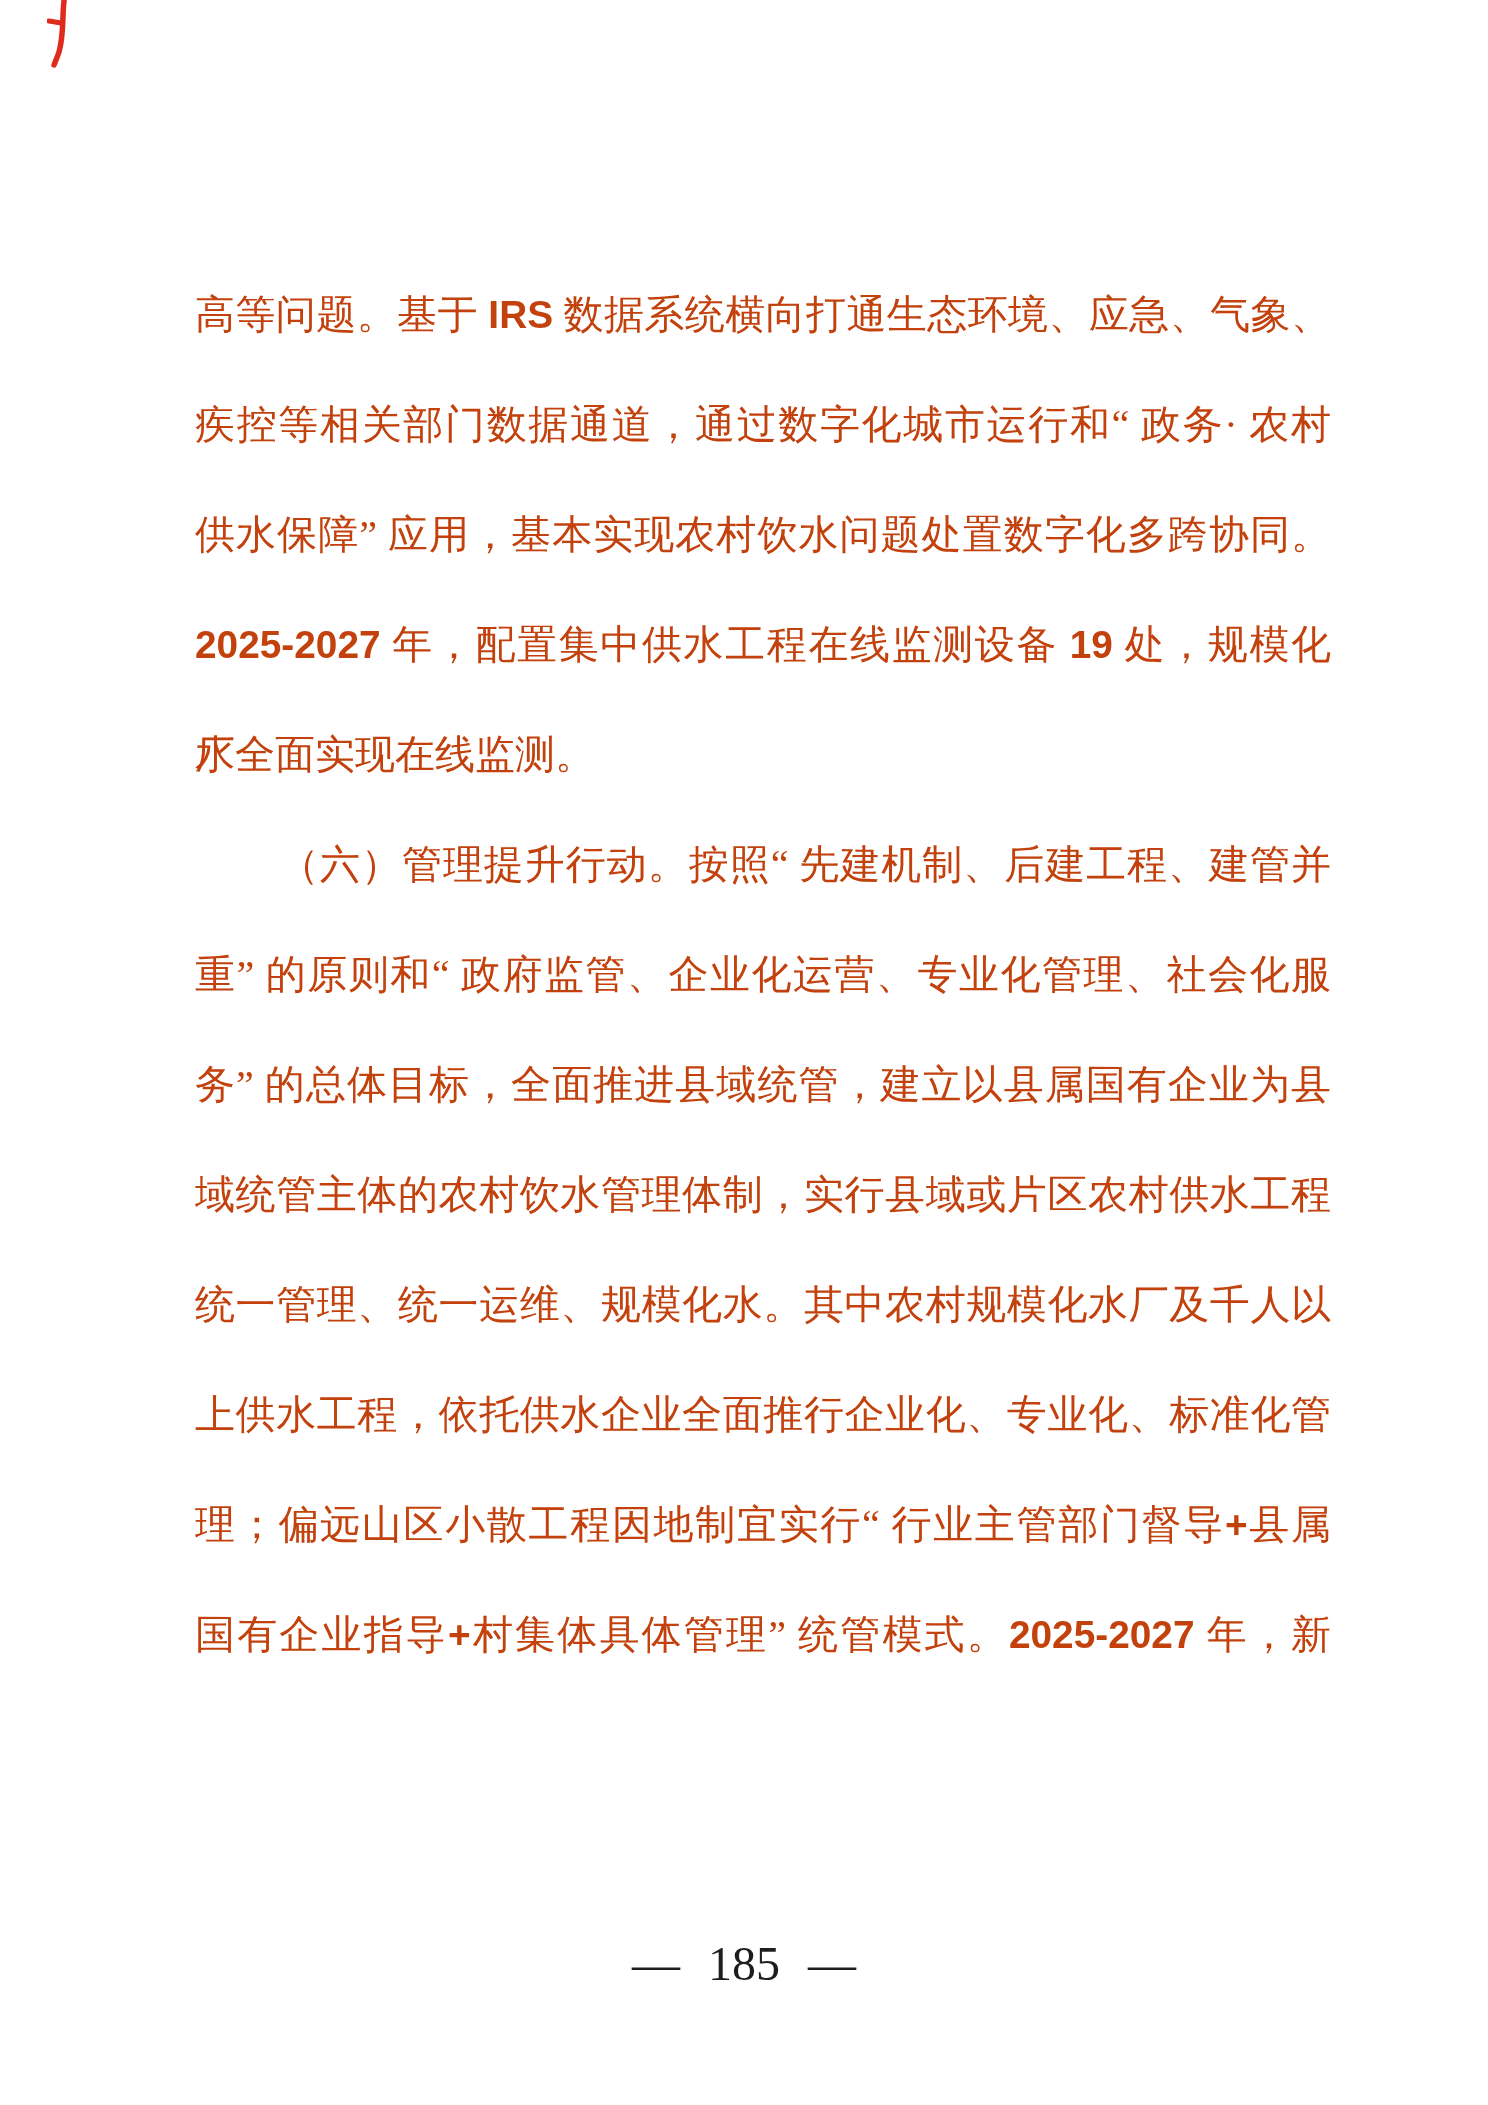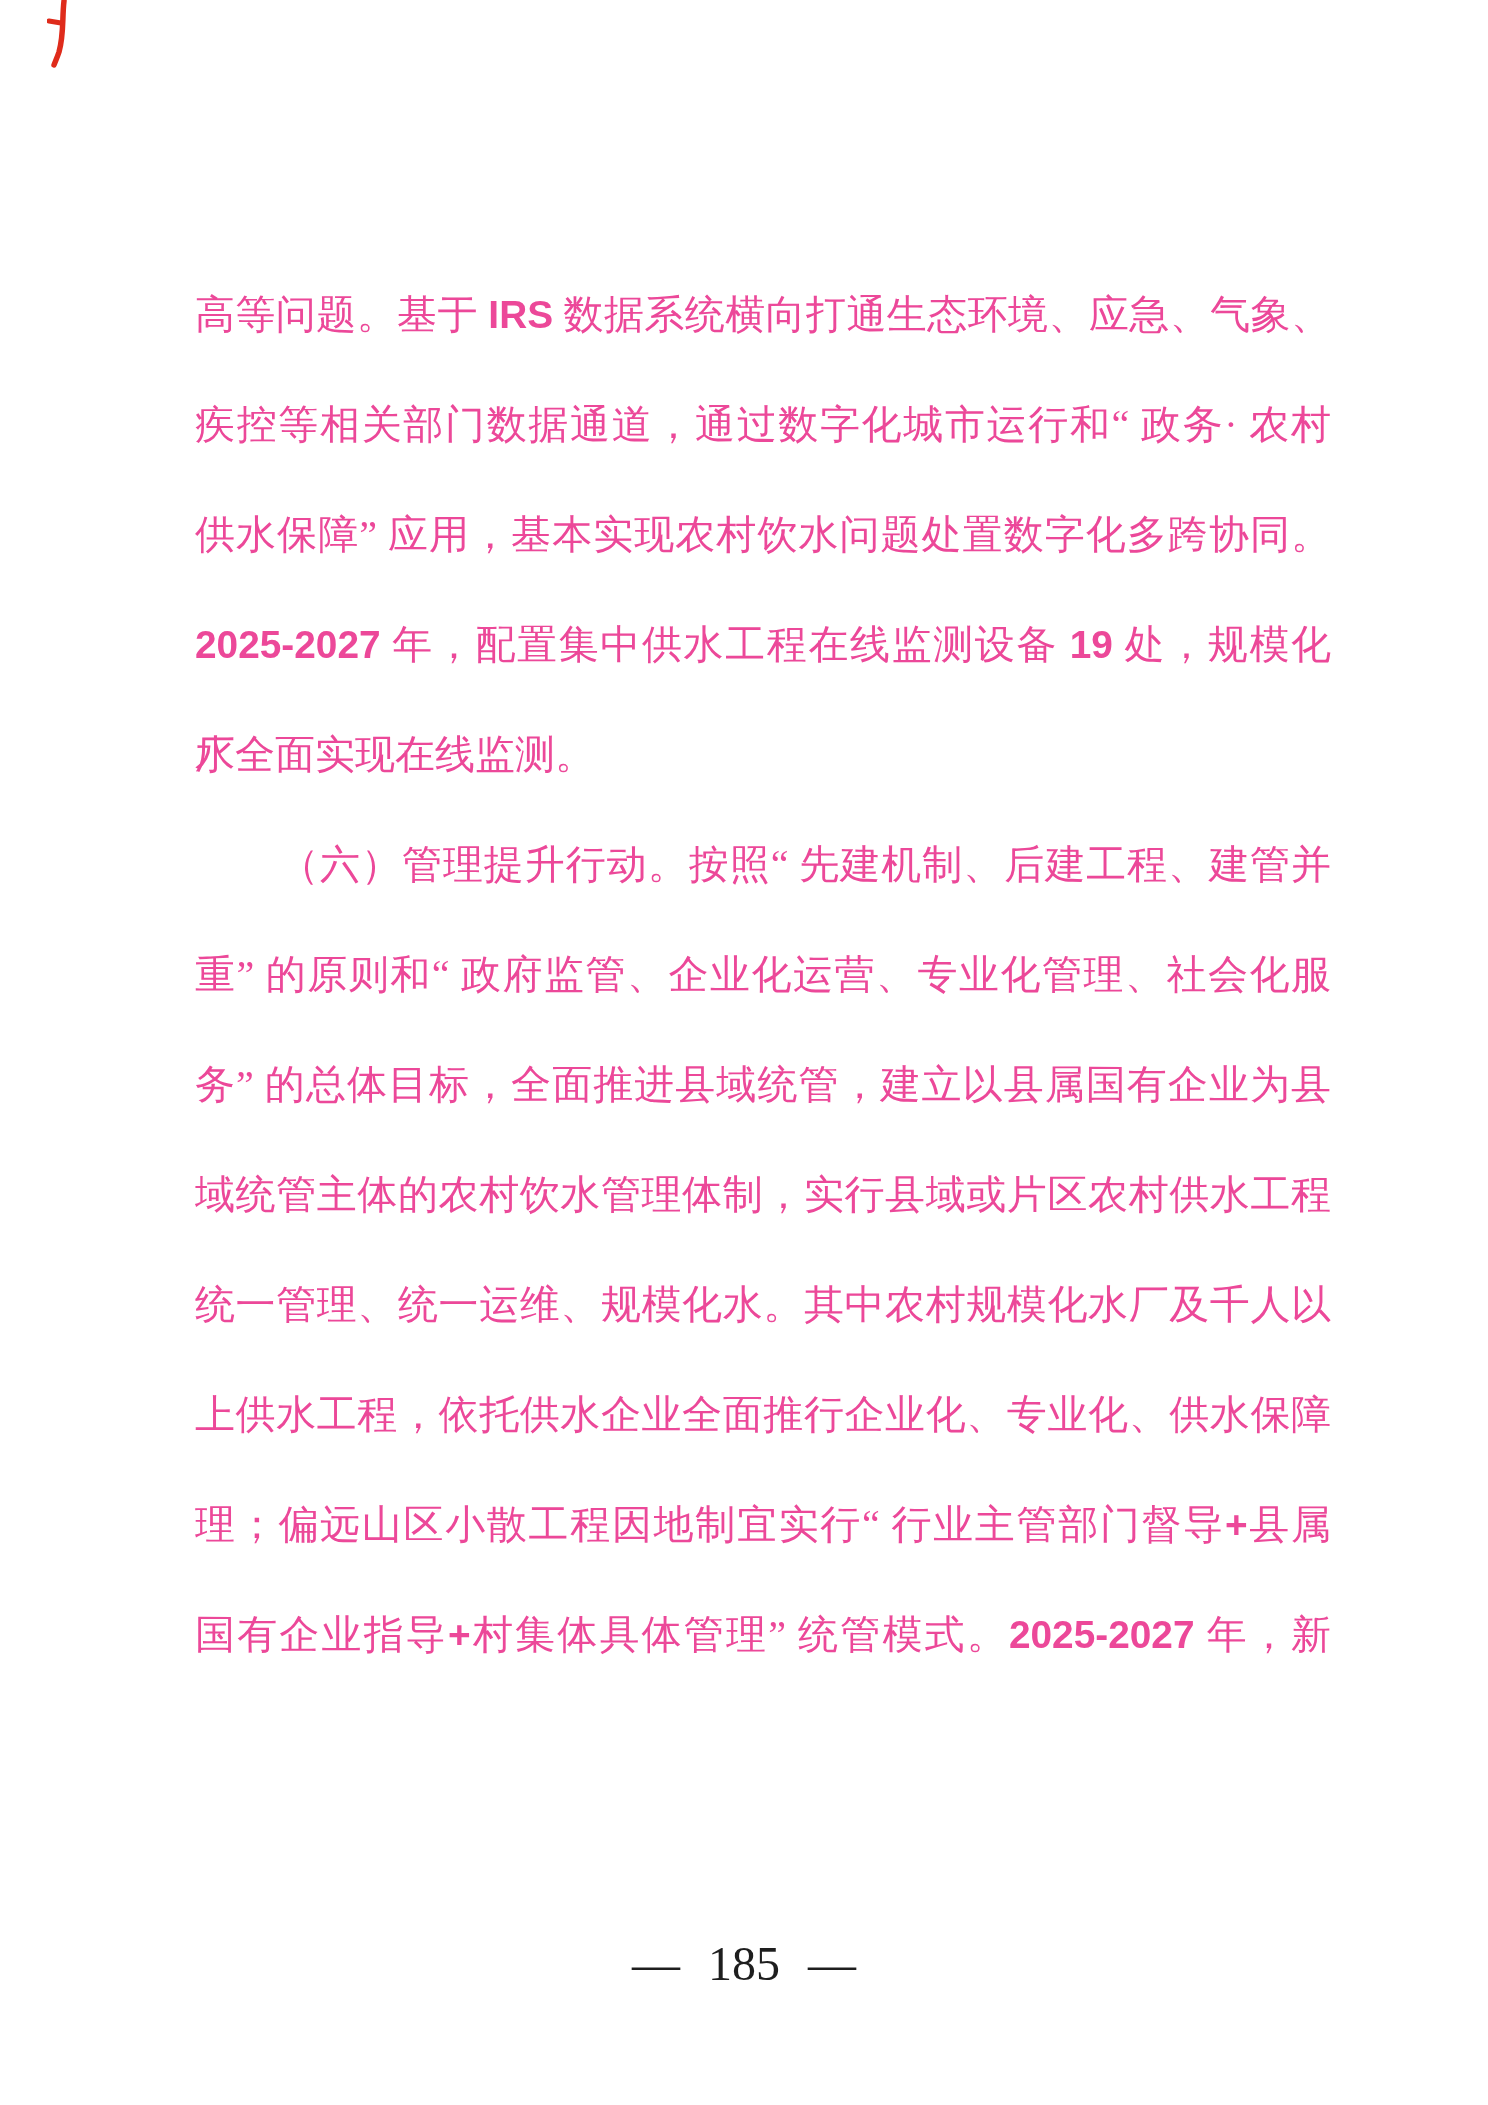--- a/index.html
+++ b/index.html
@@ -16,21 +16,21 @@
   }
   .red-mark {
     position: absolute;
     left: 47px; top: 0;
     width: 26px; height: 70px;
   }
   .textblock {
     position: absolute;
     left: 195px; top: 260px;
     width: 1136px;
-    color: #ec4899;
+    color: #c2410c;
   }
   .line {
     font-size: 40px;
     line-height: 110px;
     height: 110px;
     text-align: justify;
     text-align-last: justify;
     white-space: normal;
   }
   .line.nojust {
@@ -67,20 +67,20 @@
       <div class="line">高等问题。基于 <span class="latin">IRS</span> 数据系统横向打通生态环境、应急、气象、</div>
       <div class="line">疾控等相关部门数据通道，通过数字化城市运行和“ 政务· 农村</div>
       <div class="line">供水保障” 应用，基本实现农村饮水问题处置数字化多跨协同。</div>
       <div class="line"><span class="latin">2025-2027</span> 年，配置集中供水工程在线监测设备 <span class="latin">19</span> 处，规模化水</div>
       <div class="line nojust">厂全面实现在线监测。</div>
       <div class="line indent">（六）管理提升行动。按照“ 先建机制、后建工程、建管并</div>
       <div class="line">重” 的原则和“ 政府监管、企业化运营、专业化管理、社会化服</div>
       <div class="line">务” 的总体目标，全面推进县域统管，建立以县属国有企业为县</div>
       <div class="line">域统管主体的农村饮水管理体制，实行县域或片区农村供水工程</div>
       <div class="line">统一管理、统一运维、规模化水。其中农村规模化水厂及千人以</div>
-      <div class="line">上供水工程，依托供水企业全面推行企业化、专业化、供水保障</div>
+      <div class="line">上供水工程，依托供水企业全面推行企业化、专业化、标准化管</div>
       <div class="line">理；偏远山区小散工程因地制宜实行“ 行业主管部门督导<span class="latin">+</span>县属</div>
       <div class="line">国有企业指导<span class="latin">+</span>村集体具体管理” 统管模式。<span class="latin">2025-2027</span> 年，新</div>
     </div>
 
   <div class="pagenum">— 185 —</div>
 
 </div>
 
 </body></html>

